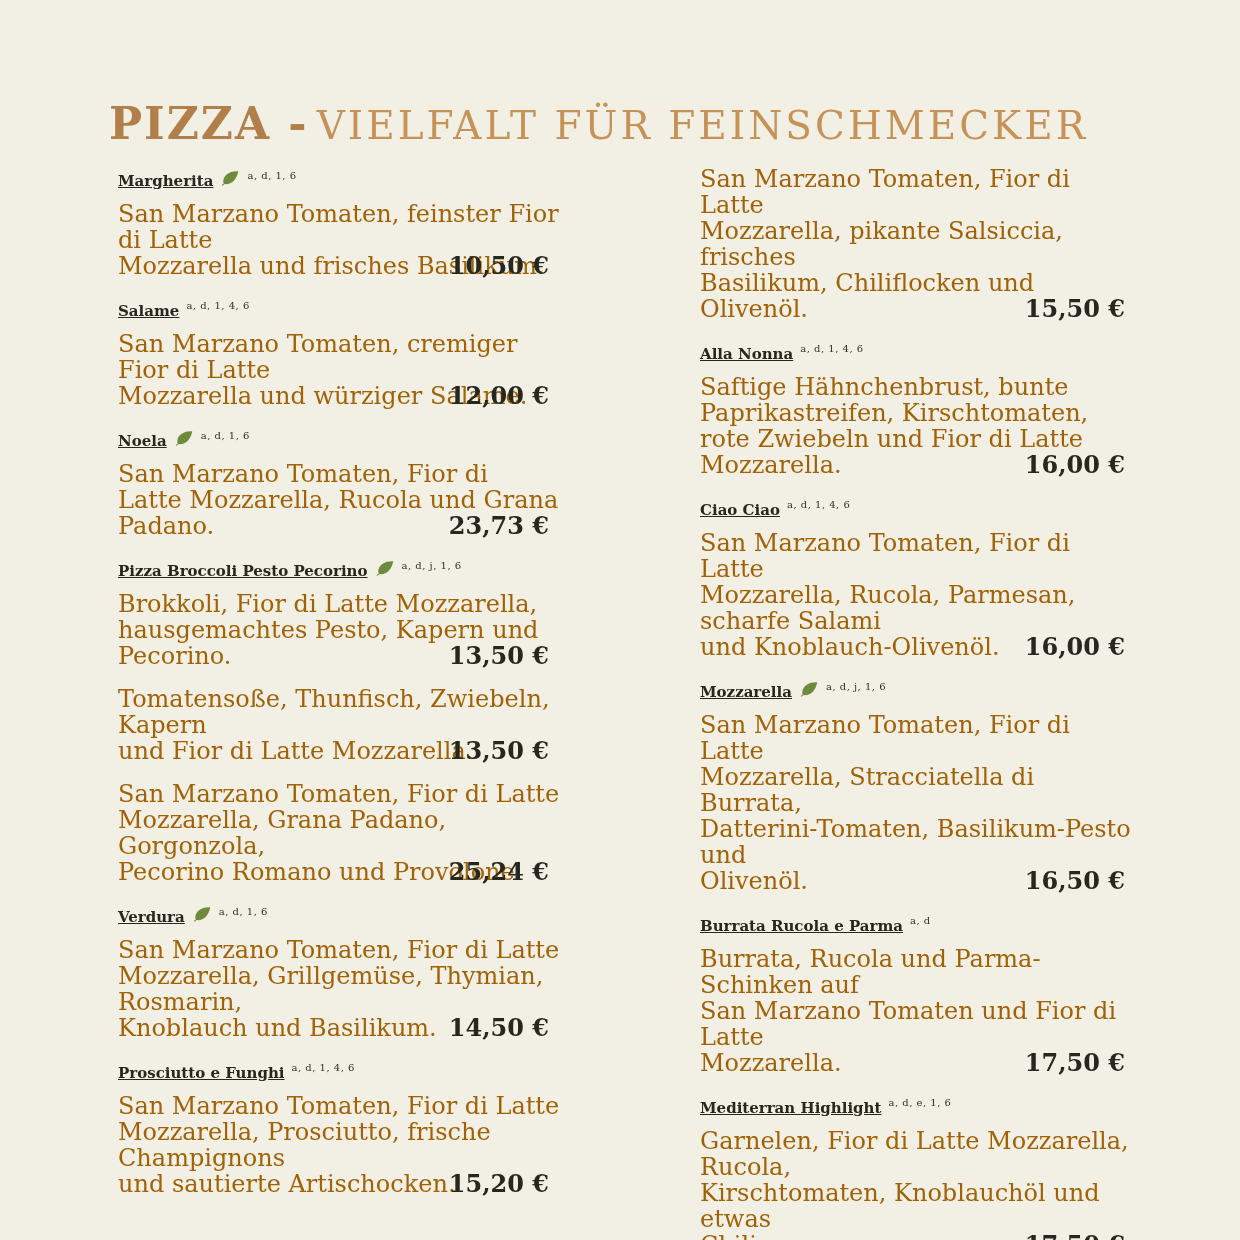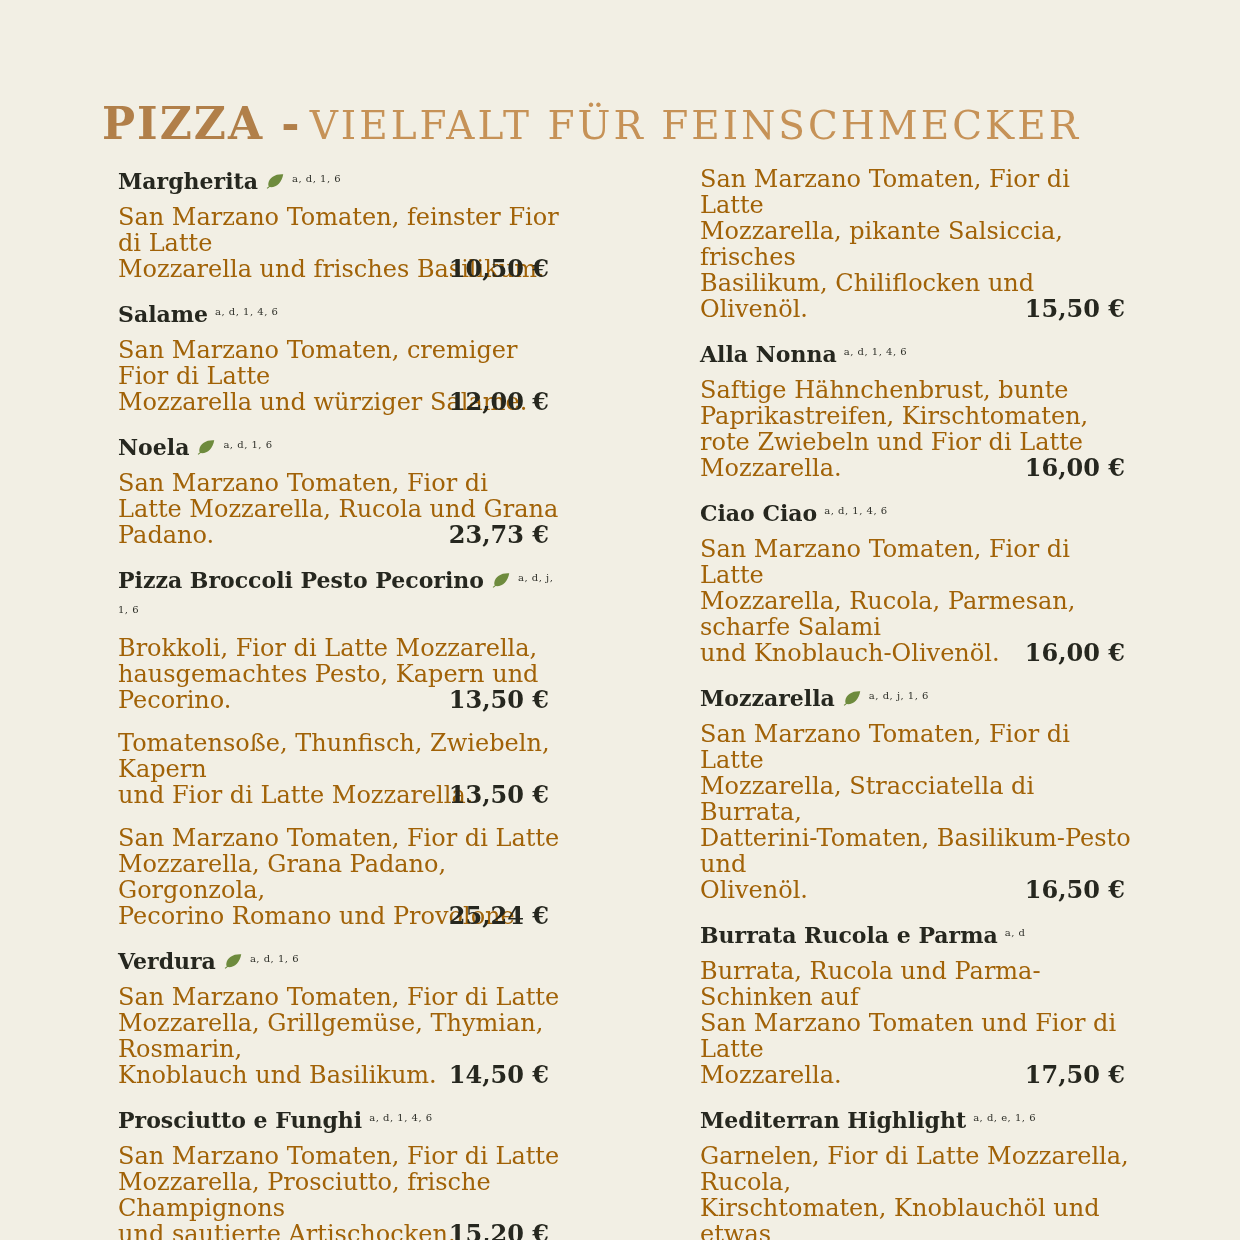--- a/index.html
+++ b/index.html
@@ -6,21 +6,21 @@
   .page {
     position: relative;
     width: 1240px;
     height: 1240px;
     background: #f2efe4;
     font-family: "DejaVu Serif", "Liberation Serif", serif;
     overflow: hidden;
   }
   .header {
     position: absolute;
-    left: 102px;
+    left: 109px;
     top: 98px;
     white-space: nowrap;
     text-align: center;
   }
   .title-main {
     font-size: 44px;
     font-weight: bold;
     color: #b17f49;
     letter-spacing: 2px;
   }
@@ -40,22 +40,23 @@
   .col { display: block; }
   .col-left  { width: 447px; margin-right: 135px; }
   .col-right { width: 441px; }
   .item { margin-bottom: 17px; }
   .item-header {
     line-height: 30px;
     margin-bottom: 3px;
     color: #26271f;
   }
   .item-name {
-    font-size: 22px;
+    font-size: 15px;
     font-weight: bold;
+    text-decoration: underline;
   }
   .leaf { margin-left: 7px; }
   .leaf svg { width: 20px; height: 16px; }
   .allergens {
     font-size: 10px;
     color: #30312a;
     position: relative;
     top: -7px;
     margin-left: 7px;
     letter-spacing: 0.5px;

